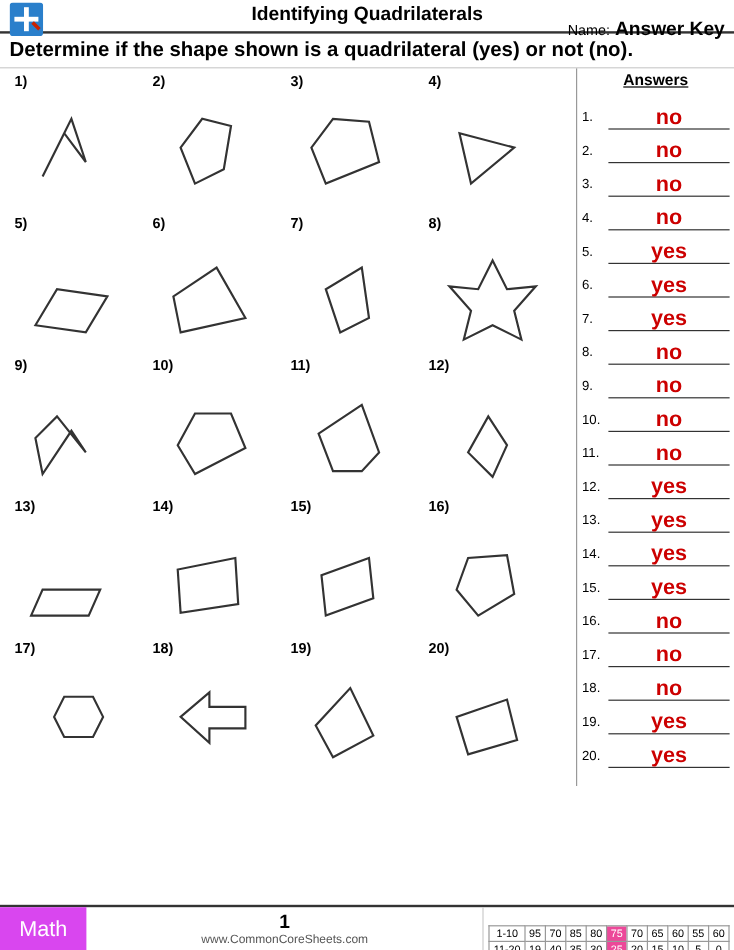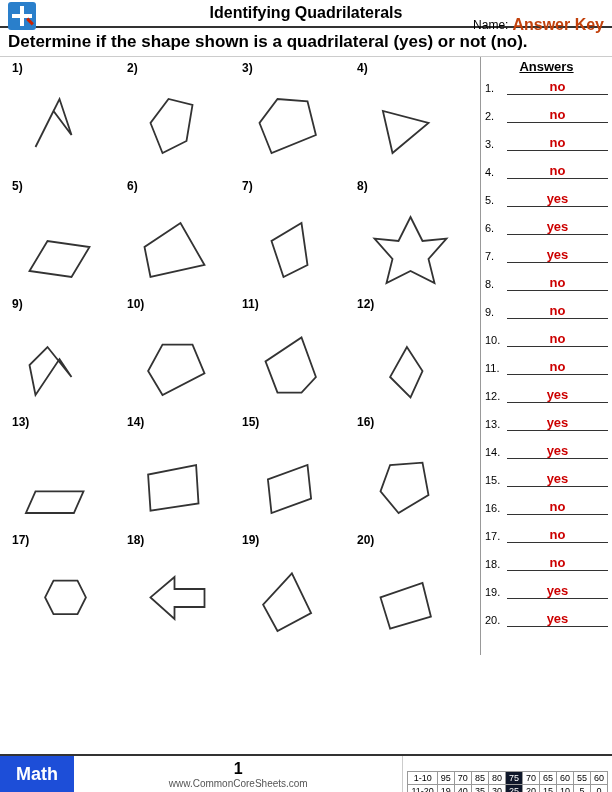--- a/index.html
+++ b/index.html
@@ -38,21 +38,21 @@
       position: absolute;
       right: 8px;
       top: 4px;
       font-size: 12px;
       display: flex;
       align-items: center;
       gap: 4px;
       margin-top: 12px;
     }
     .answer-key {
-      color: #c2410c;
+      color: #000000;
       font-size: 16px;
       font-weight: bold;
     }
 
     
     .instructions {
       padding: 4px 8px;
       font-size: 17px;
       font-weight: bold;
       border-bottom: 1px solid #ccc;
@@ -101,21 +101,21 @@
       width: 132px;
       border-left: 1px solid #999;
       padding: 2px 4px;
     }
 
     .answers-title {
       text-align: center;
       font-weight: bold;
       font-size: 13px;
       text-decoration: underline;
-      margin-bottom: 0;
+      margin-bottom: 10px;
     }
 
     .answer-item {
       display: flex;
       align-items: center;
       margin-bottom: 1px;
       font-size: 11px;
       height: 27px;
     }
 
@@ -123,42 +123,42 @@
       width: 22px;
       font-size: 11px;
     }
 
     .answer-line {
       flex: 1;
       border-bottom: 1px solid #333;
       text-align: center;
       color: #cc0000;
       font-weight: bold;
-      font-size: 13px;
+      font-size: 18px;
       line-height: 1;
       padding-bottom: 1px;
     }
 
     
     .footer {
       position: absolute;
       bottom: 0;
       left: 0;
       right: 0;
       height: 38px;
       border-top: 2px solid #333;
       display: flex;
       align-items: stretch;
     }
 
     .footer-math {
-      background: #1d4ed8;
+      background: #d946ef;
       color: white;
       font-size: 18px;
-      font-weight: bold;
+      font-weight: normal;
       padding: 0 16px;
       display: flex;
       align-items: center;
     }
 
     .footer-center {
       flex: 1;
       display: flex;
       flex-direction: column;
       align-items: center;
@@ -189,21 +189,21 @@
       font-size: 9px;
     }
 
     .footer-right table td {
       border: 1px solid #999;
       padding: 1px 3px;
       text-align: center;
     }
 
     .score-highlight {
-      background: #0f172a;
+      background: #ec4899;
       color: white;
     }
   </style>
 </head>
 <body>
 
 <div class="header">
 
   <svg class="logo" viewBox="0 0 28 28">
     <rect x="0" y="0" width="28" height="28" fill="#2a7fcb" rx="3"></rect>

